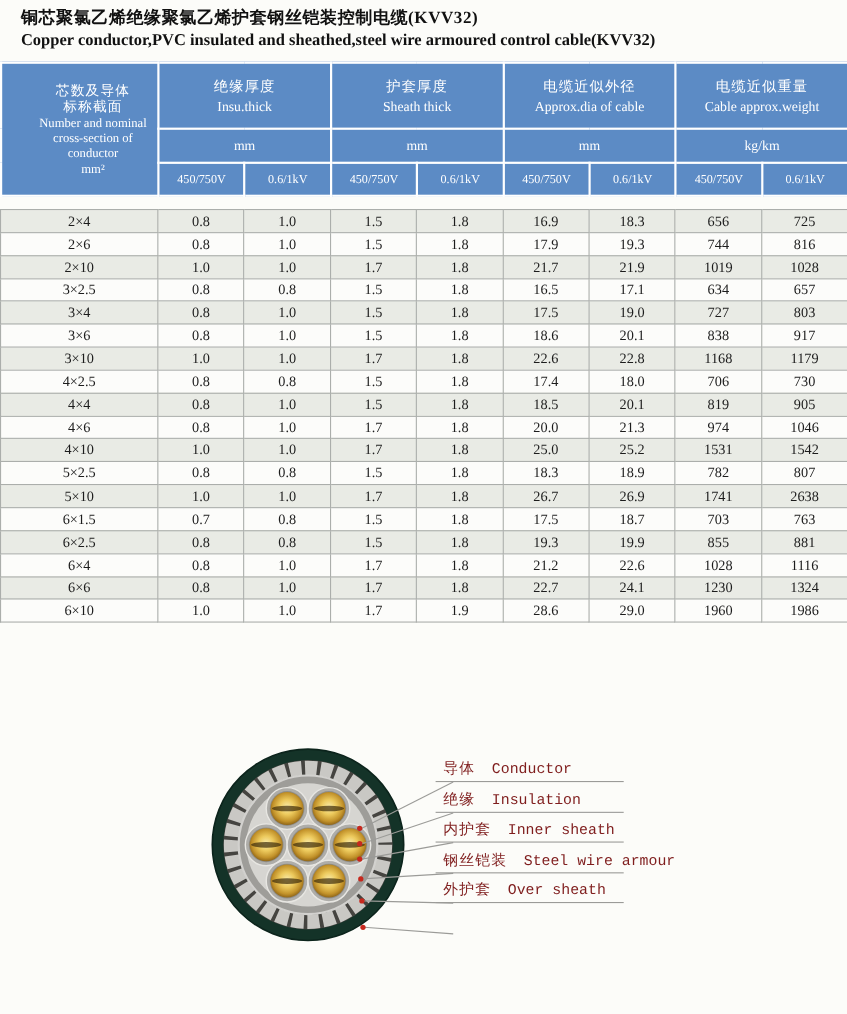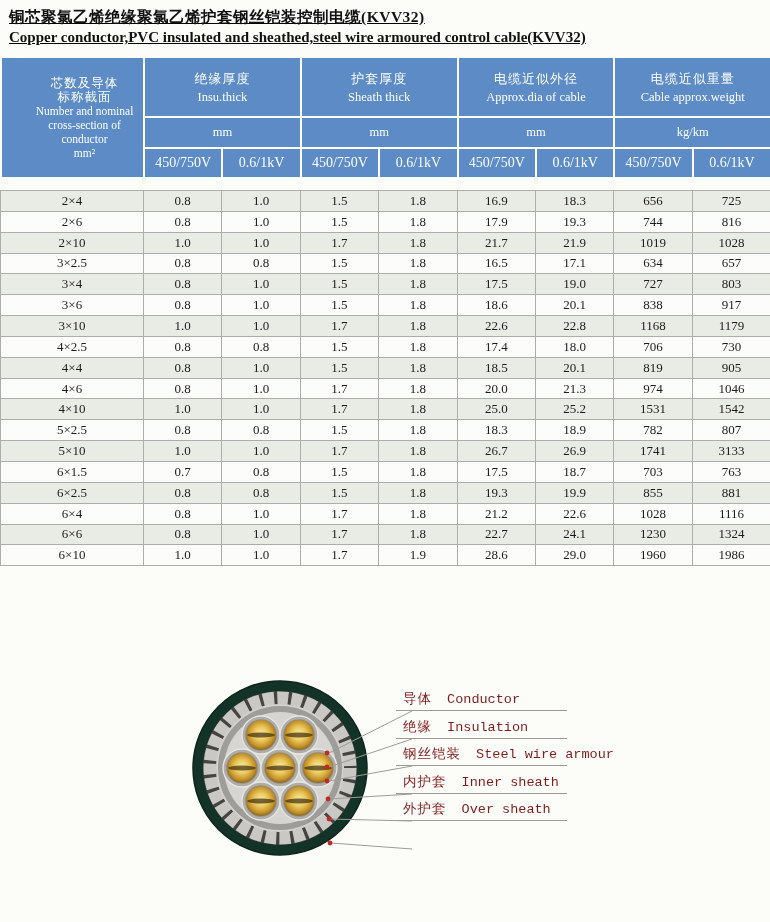--- a/index.html
+++ b/index.html
@@ -1,38 +1,38 @@
 <!DOCTYPE html>
 <html><head>
 <meta charset="utf-8">
 <style>
   * { margin:0; padding:0; box-sizing:border-box; }
   html,body { width:770px; height:922px; background:#fcfcf9; overflow:hidden;
               font-family:"Liberation Serif", serif; }
 
   
-  .titles { padding:7px 6px 0 9px;text-decoration:underline; }
+  .titles { padding:7px 6px 0 19px; }
   .title-zh { font-size:15.5px; font-weight:bold; color:#111; line-height:20px;
               font-family:"Liberation Serif", serif; letter-spacing:0.5px; }
   .title-en { font-size:15px; font-weight:bold; color:#111; line-height:20px; }
 
   
   table { border-collapse:collapse; table-layout:fixed; width:770px; }
   col.c-label { width:143px; }
   col.c-data  { width:78.4px; }
 
   
   table.thead { margin-top:9px; background:#5c8bc5; }
   table.thead th {
     border:2px solid #fff; color:#fff; font-weight:normal;
     text-align:center; vertical-align:middle; overflow:hidden;
   }
   table.thead tr.h1 th { height:60px; }
   table.thead tr.h2 th { height:31px; font-size:12.5px; }
-  table.thead tr.h3 th { height:30px; font-size:14px;margin-top:25px; }
+  table.thead tr.h3 th { height:30px; font-size:11px;margin-top:25px; }
   table.thead th.c1 { font-size:11.5px; line-height:14px;padding-left:24px; }
   table.thead th.c1 .zh { font-size:12.5px; letter-spacing:1px; }
   .grp .zh { display:block; font-size:13px; letter-spacing:1px;font-family:Liberation Mono, monospace; }
   .grp .en { display:block; font-size:12.5px; margin-top:2px; }
 
   
   .tbl-gap { height:11px; }
 
   
   table.tbody { border:1px solid #8f928f; }
@@ -276,21 +276,21 @@
       </tr>
       <tr>
         <td>5×10</td>
         <td>1.0</td>
         <td>1.0</td>
         <td>1.7</td>
         <td>1.8</td>
         <td>26.7</td>
         <td>26.9</td>
         <td>1741</td>
-        <td>3133</td>
+        <td>2638</td>
       </tr>
       <tr>
         <td>6×1.5</td>
         <td>0.7</td>
         <td>0.8</td>
         <td>1.5</td>
         <td>1.8</td>
         <td>17.5</td>
         <td>18.7</td>
         <td>703</td>
@@ -396,24 +396,24 @@
 
   <div class="dlabel">
     <span class="zh">导体</span>
     <span class="en">Conductor</span>
   </div>
   <div class="dlabel">
     <span class="zh">绝缘</span>
     <span class="en">Insulation</span>
   </div>
   <div class="dlabel">
+    <span class="zh">内护套</span>
+    <span class="en">Inner sheath</span>
+  </div>
+  <div class="dlabel">
     <span class="zh">钢丝铠装</span>
     <span class="en">Steel wire armour</span>
-  </div>
-  <div class="dlabel">
-    <span class="zh">内护套</span>
-    <span class="en">Inner sheath</span>
   </div>
   <div class="dlabel">
     <span class="zh">外护套</span>
     <span class="en">Over sheath</span>
   </div>
 </div>
 
 </body></html>

